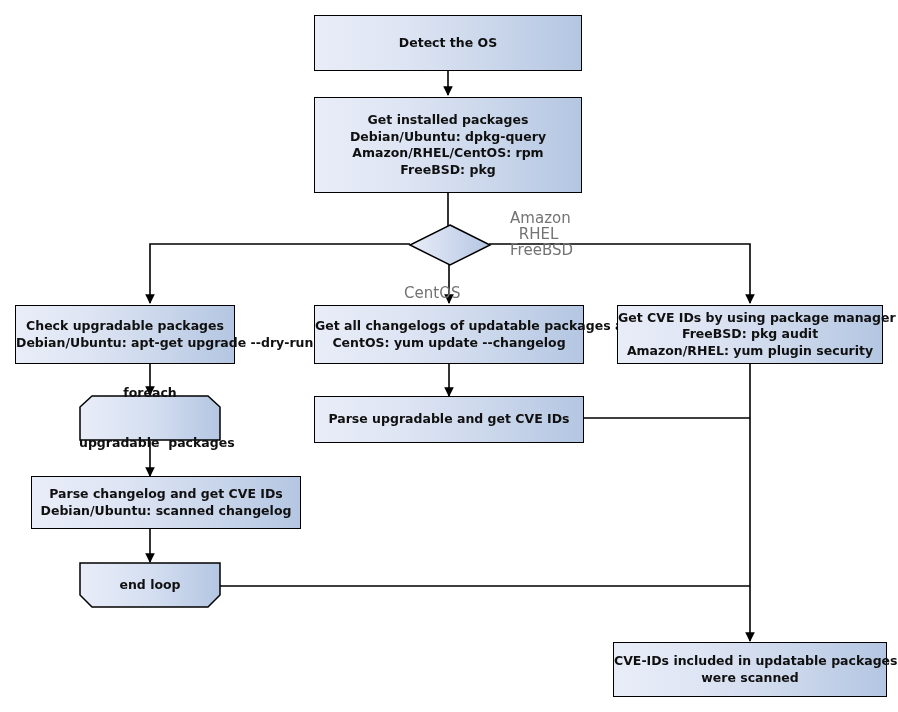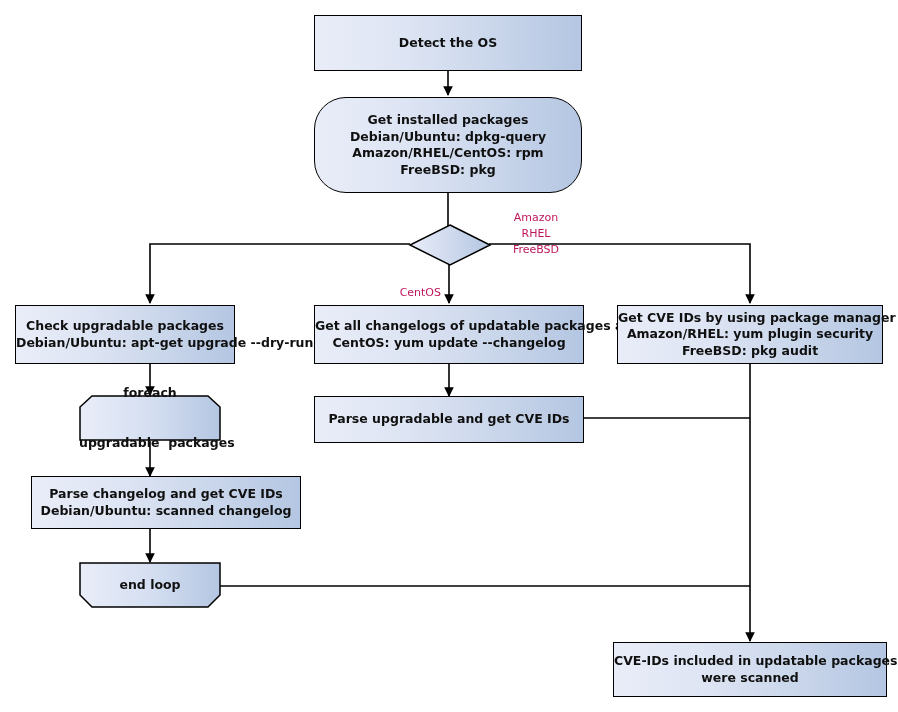--- a/index.html
+++ b/index.html
@@ -70,23 +70,23 @@
     font-size: 12.5px;
     line-height: 16.5px;
     color: #101010;
     white-space: pre;
   }
   .diamond {
     position: absolute;
   }
   .edge-label {
     position: absolute;
-    font-size: 11px;
+    font-size: 15px;
     line-height: 16px;
-    color: #be185d;
+    color: #737373;
     white-space: pre;
     text-align: center;
   }
 </style>
 </head>
 <body>
 
 <div id="canvas">
 
   <svg class="edges" viewBox="0 0 898 712" width="898" height="712">
@@ -122,21 +122,21 @@
       <path d="M 750 364 L 750 641" marker-end="url(#arrow)"></path>
     </g>
   </svg>
 
   <div class="node" style="left:314px; top:15px; width:268px; height:56px;">
     <span class="txt">
       <span class="ln">Detect the OS</span>
     </span>
   </div>
 
-  <div class="node" style="left:314px; top:97px; width:268px; height:96px;border-radius:32px;">
+  <div class="node" style="left:314px; top:97px; width:268px; height:96px;">
     <span class="txt">
       <span class="ln">Get installed packages</span>
       <span class="ln">Debian/Ubuntu: dpkg-query</span>
       <span class="ln">Amazon/RHEL/CentOS: rpm</span>
       <span class="ln">FreeBSD: pkg</span>
     </span>
   </div>
 
   <svg class="diamond" style="left:408px; top:223px; width:84px; height:44px;" viewBox="0 0 84 44">
     <defs>
@@ -170,22 +170,22 @@
   <div class="node" style="left:314px; top:305px; width:270px; height:59px;">
     <span class="txt">
       <span class="ln">Get all changelogs of updatable packages at once</span>
       <span class="ln">CentOS: yum update --changelog</span>
     </span>
   </div>
 
   <div class="node" style="left:617px; top:305px; width:266px; height:59px;">
     <span class="txt">
       <span class="ln">Get CVE IDs by using package manager</span>
+      <span class="ln">FreeBSD: pkg audit</span>
       <span class="ln">Amazon/RHEL: yum plugin security</span>
-      <span class="ln">FreeBSD: pkg audit</span>
     </span>
   </div>
 
   <div class="node loop-start" style="left:79px; top:395px; width:142px; height:46px;">
     <svg class="loop-shape" viewBox="0 0 142 46" preserveAspectRatio="none">
       <defs>
         <linearGradient id="lgrad1" x1="0" y1="0" x2="1" y2="0">
           <stop offset="0%" stop-color="#e9edf8"></stop>
           <stop offset="50%" stop-color="#d5dff1"></stop>
           <stop offset="100%" stop-color="#b4c6e2"></stop>

